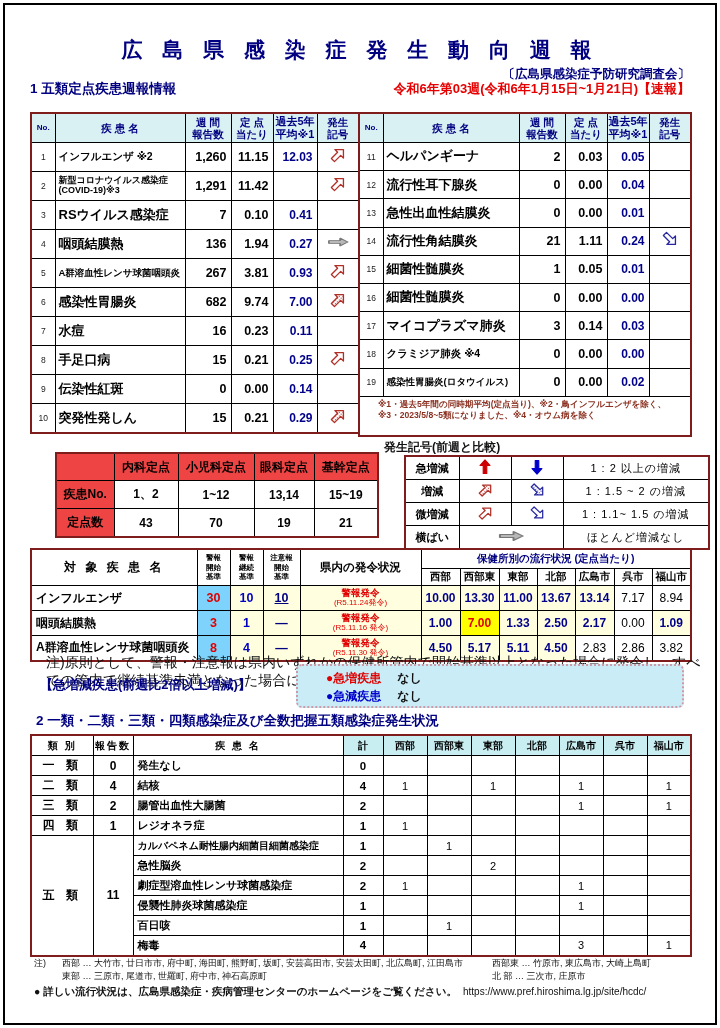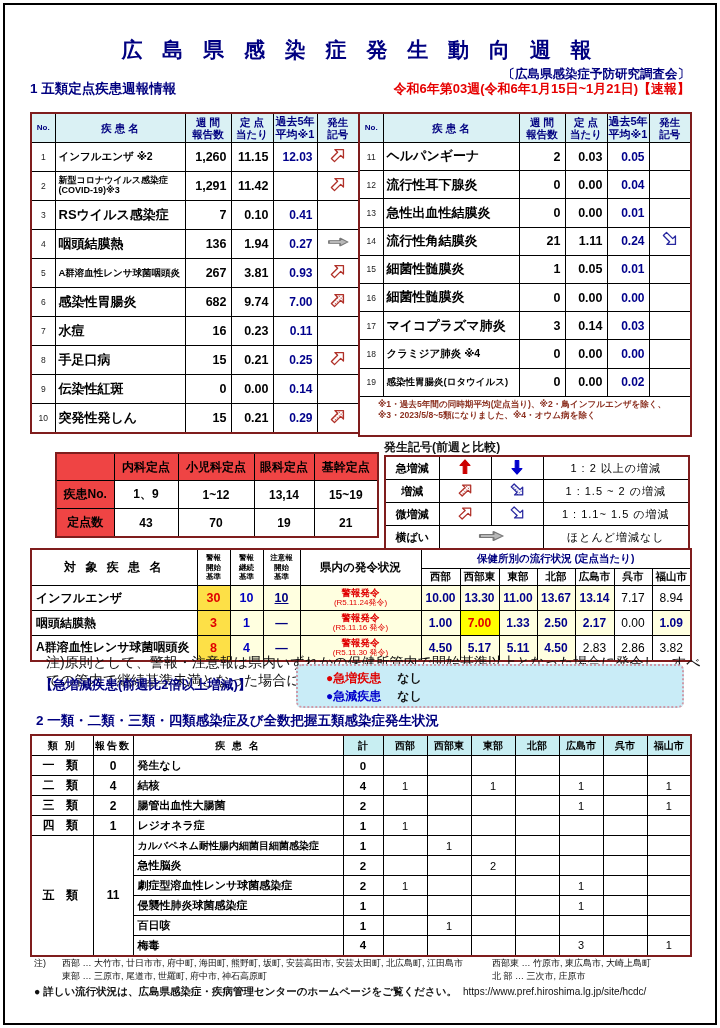--- a/index.html
+++ b/index.html
@@ -36,36 +36,36 @@
   .wk tfoot td{color:#8b3020;font-size:8.6px;font-weight:bold;white-space:pre-line;
     line-height:1.35;text-align:left;padding:2px 18px;height:34px;vertical-align:top;}
 
   
   #sentinel{top:452px;left:55px;}
   #sentinel th{background:#ef4444;font-size:12px;font-weight:bold;text-align:center;height:26px;}
   #sentinel td{font-size:12px;font-weight:bold;text-align:center;height:27px;background:#fff;}
 
   
   #legend-title{top:439px;left:384px;font-size:12px;font-weight:bold;color:#111;}
-  #legend{top:455px;left:384px;}
+  #legend{top:455px;left:404px;}
   #legend td{height:22px;text-align:center;font-size:11px;background:#fff;}
   .lg-label{font-weight:bold;}
   .lg-desc{font-size:10.5px;letter-spacing:1px;}
 
   
   #alert{top:548px;left:30px;}
   #alert th{background:#fff;text-align:center;}
   .a-nameh{font-size:12px;font-weight:bold;letter-spacing:3px;}
   .a-crit{font-size:7.5px;font-weight:bold;white-space:pre-line;line-height:1.25;}
   .a-sth{font-size:11.5px;font-weight:bold;}
   .a-span{color:#000080;font-size:10.5px;font-weight:bold;height:18px;}
   .a-regh{font-size:10.5px;font-weight:bold;height:16px;}
   #alert tbody tr{height:25px;}
   .a-name{font-size:12px;font-weight:bold;text-align:left;padding-left:4px;}
-  .a-start{background:#fde047;color:#e00000;font-weight:bold;font-size:12.5px;text-align:center;}
+  .a-start{background:#7dd3fc;color:#e00000;font-weight:bold;font-size:12.5px;text-align:center;}
   .a-cont{background:#ffffe0;color:#0000c0;font-weight:bold;font-size:12.5px;text-align:center;}
   .a-caut{background:#ffffe0;color:#000080;font-weight:bold;font-size:12.5px;text-align:center;}
   .a-caut .ul{text-decoration:underline;}
   .a-status{background:#ffffe0;text-align:center;color:#e00000;line-height:1.1;}
   .a-status .s1{font-size:9.5px;font-weight:bold;}
   .a-status .s2{font-size:8px;}
   .v-hl{background:#ffffe0;color:#00008b;font-weight:bold;font-size:12px;text-align:center;}
   .v-al{background:#ffff00;color:#e00000;font-weight:bold;font-size:12px;text-align:center;}
   .v-p{background:#fff;color:#000;font-size:12px;text-align:center;}
   #alert-note{top:654px;left:46px;font-size:14px;color:#111;width:656px;}
@@ -366,21 +366,21 @@
         <th></th>
         <th>内科定点</th>
         <th>小児科定点</th>
         <th>眼科定点</th>
         <th>基幹定点</th>
       </tr>
     </thead>
   <tbody id="sentinel-body">
       <tr>
         <th>疾患No.</th>
-        <td>1、9</td>
+        <td>1、2</td>
         <td>1~12</td>
         <td>13,14</td>
         <td>15~19</td>
       </tr>
       <tr>
         <th>定点数</th>
         <td>43</td>
         <td>70</td>
         <td>19</td>
         <td>21</td>

